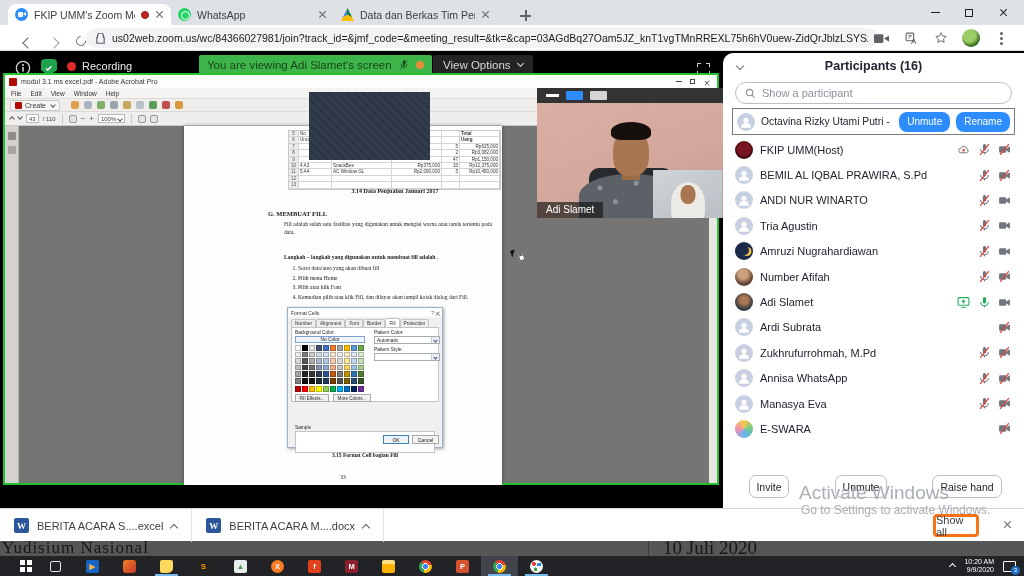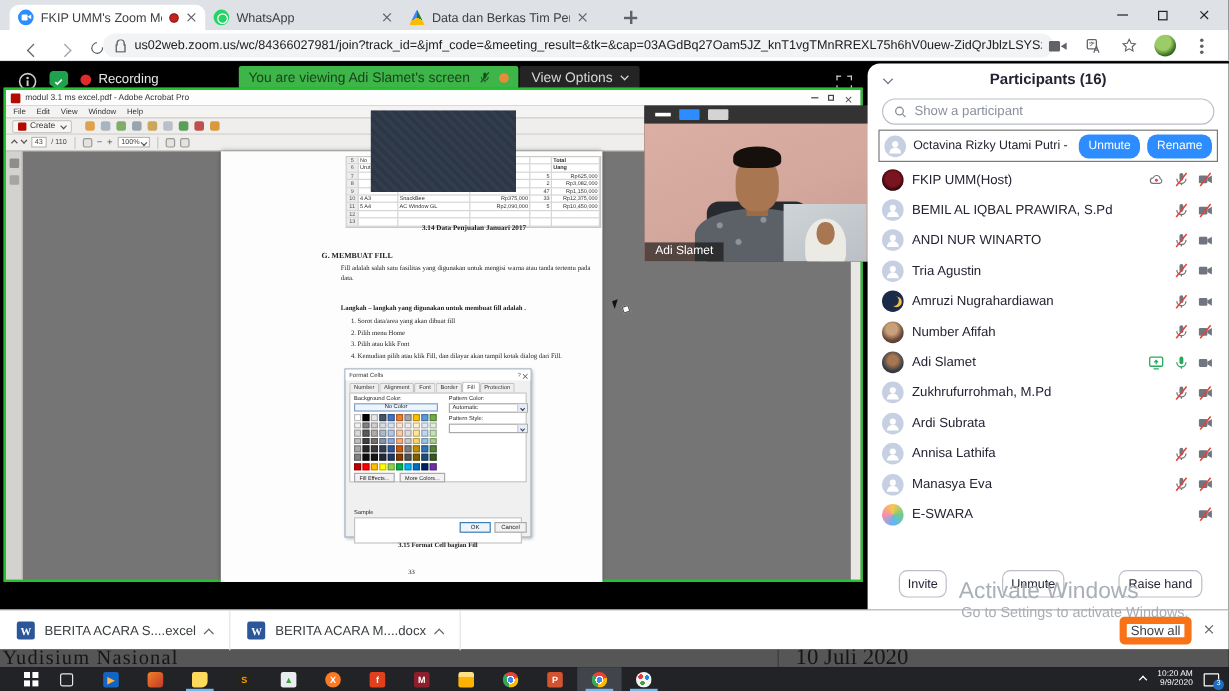--- a/index.html
+++ b/index.html
@@ -187,21 +187,21 @@
   #wm1{left:799px;top:482px;font-size:19px;color:#aab0b6;z-index:30;pointer-events:none}
   #wm2{left:801px;top:503px;font-size:12px;color:#a8adb4;z-index:31;pointer-events:none}
 
   
   #dlbar{left:0;top:508px;width:1024px;height:33px;background:#fff;border-top:1px solid #d8d8d8;z-index:25}
   #dl-chips{position:absolute;left:0;top:0;height:33px;display:flex}
   .dl-chip{display:flex;align-items:center;gap:8px;padding:0 14px;border-right:1px solid #e4e4e4;height:33px}
   .w-icon{width:15px;height:15px;background:#2b579a;border-radius:2px;color:#fff;font-size:9px;font-weight:bold;display:flex;align-items:center;justify-content:center;font-family:"Liberation Serif",serif}
   .dl-label{font-size:11px;color:#3c4043}
   .dl-chev{color:#5f6368}
-  #show-all{position:absolute;left:933px;top:5px;width:60px;height:23px;border:6px solid #f97316;border-radius:4px;background:#fff;font-size:11px;color:#3c4043;display:flex;align-items:center;justify-content:center}
+  #show-all{position:absolute;left:933px;top:5px;width:46px;height:23px;border:3px solid #f97316;border-radius:4px;background:#fff;font-size:11px;color:#3c4043;display:flex;align-items:center;justify-content:center}
   #dl-close{position:absolute;left:1003px;top:11px;color:#5f6368}
 
   
   #behind{left:0;top:541px;width:1024px;height:15px;background:#565656;overflow:hidden;font-family:"Liberation Serif",serif;color:#161616}
   #behind .lt{position:absolute;left:2px;top:-3px;font-size:17px;letter-spacing:1px}
   #behind .rt{position:absolute;left:648px;top:-4px;font-size:19px;border-left:1px solid #3c3c3c;padding-left:14px}
 
   
   #taskbar{left:0;top:556px;width:1024px;height:20px;background:#222327;z-index:40;display:flex}
   .tb-slot{width:37px;height:20px;position:relative;display:flex;align-items:center;justify-content:center;flex:0 0 auto}
@@ -771,59 +771,59 @@
           </svg>
         </span>
       </div>
       <div class="p-row">
         <span class="pav pav-default">
           <svg viewBox="0 0 24 24">
             <circle cx="12" cy="9" r="4.4" fill="#fff"></circle>
             <path d="M3.5 22a8.5 8.5 0 0 1 17 0z" fill="#fff"></path>
           </svg>
         </span>
-        <span class="p-name">Zukhrufurrohmah, M.Pd</span>
-        <span class="p-icons">
-          <svg class="p-ic" viewBox="0 0 24 24">
-            <rect x="9" y="2" width="6" height="12" rx="3" fill="#71757f"></rect>
-            <path d="M5 11a7 7 0 0 0 14 0" fill="none" stroke="#71757f" stroke-width="2"></path>
-            <line x1="12" y1="18" x2="12" y2="21" stroke="#71757f" stroke-width="2"></line>
-            <line x1="4" y1="22" x2="20" y2="2" stroke="#e0443a" stroke-width="2.4"></line>
-          </svg>
+        <span class="p-name">Ardi Subrata</span>
+        <span class="p-icons">
           <svg class="p-ic" viewBox="0 0 24 24">
             <rect x="2" y="6" width="13" height="12" rx="2" fill="#71757f"></rect>
             <path d="M15 10l7-4v12l-7-4z" fill="#71757f"></path>
             <line x1="4" y1="22" x2="20" y2="2" stroke="#e0443a" stroke-width="2.4"></line>
           </svg>
         </span>
       </div>
       <div class="p-row">
         <span class="pav pav-default">
           <svg viewBox="0 0 24 24">
             <circle cx="12" cy="9" r="4.4" fill="#fff"></circle>
             <path d="M3.5 22a8.5 8.5 0 0 1 17 0z" fill="#fff"></path>
           </svg>
         </span>
-        <span class="p-name">Ardi Subrata</span>
-        <span class="p-icons">
+        <span class="p-name">Zukhrufurrohmah, M.Pd</span>
+        <span class="p-icons">
+          <svg class="p-ic" viewBox="0 0 24 24">
+            <rect x="9" y="2" width="6" height="12" rx="3" fill="#71757f"></rect>
+            <path d="M5 11a7 7 0 0 0 14 0" fill="none" stroke="#71757f" stroke-width="2"></path>
+            <line x1="12" y1="18" x2="12" y2="21" stroke="#71757f" stroke-width="2"></line>
+            <line x1="4" y1="22" x2="20" y2="2" stroke="#e0443a" stroke-width="2.4"></line>
+          </svg>
           <svg class="p-ic" viewBox="0 0 24 24">
             <rect x="2" y="6" width="13" height="12" rx="2" fill="#71757f"></rect>
             <path d="M15 10l7-4v12l-7-4z" fill="#71757f"></path>
             <line x1="4" y1="22" x2="20" y2="2" stroke="#e0443a" stroke-width="2.4"></line>
           </svg>
         </span>
       </div>
       <div class="p-row">
         <span class="pav pav-default">
           <svg viewBox="0 0 24 24">
             <circle cx="12" cy="9" r="4.4" fill="#fff"></circle>
             <path d="M3.5 22a8.5 8.5 0 0 1 17 0z" fill="#fff"></path>
           </svg>
         </span>
-        <span class="p-name">Annisa Lathifa</span>
+        <span class="p-name">Annisa WhatsApp</span>
         <span class="p-icons">
           <svg class="p-ic" viewBox="0 0 24 24">
             <rect x="9" y="2" width="6" height="12" rx="3" fill="#71757f"></rect>
             <path d="M5 11a7 7 0 0 0 14 0" fill="none" stroke="#71757f" stroke-width="2"></path>
             <line x1="12" y1="18" x2="12" y2="21" stroke="#71757f" stroke-width="2"></line>
             <line x1="4" y1="22" x2="20" y2="2" stroke="#e0443a" stroke-width="2.4"></line>
           </svg>
           <svg class="p-ic" viewBox="0 0 24 24">
             <rect x="2" y="6" width="13" height="12" rx="2" fill="#71757f"></rect>
             <path d="M15 10l7-4v12l-7-4z" fill="#71757f"></path>

